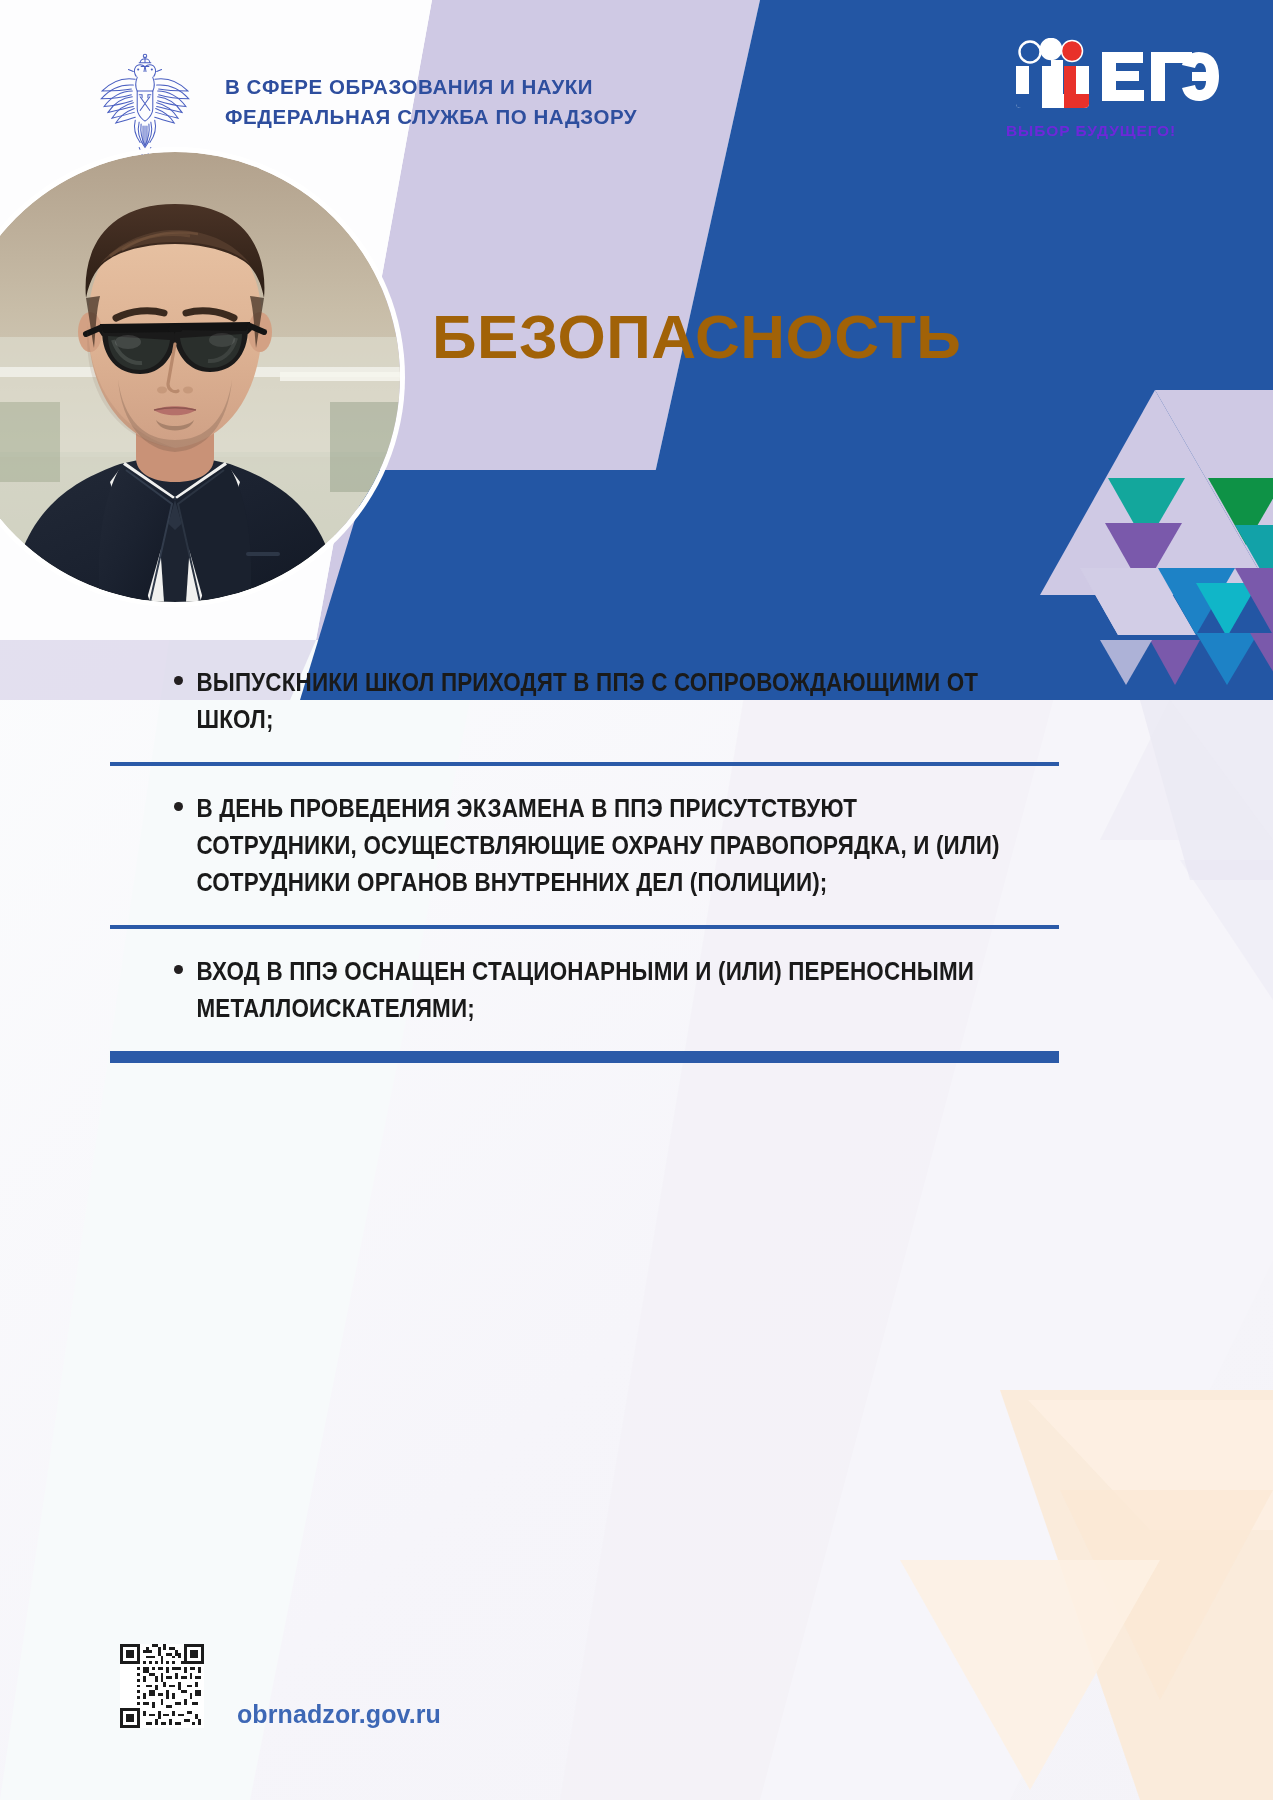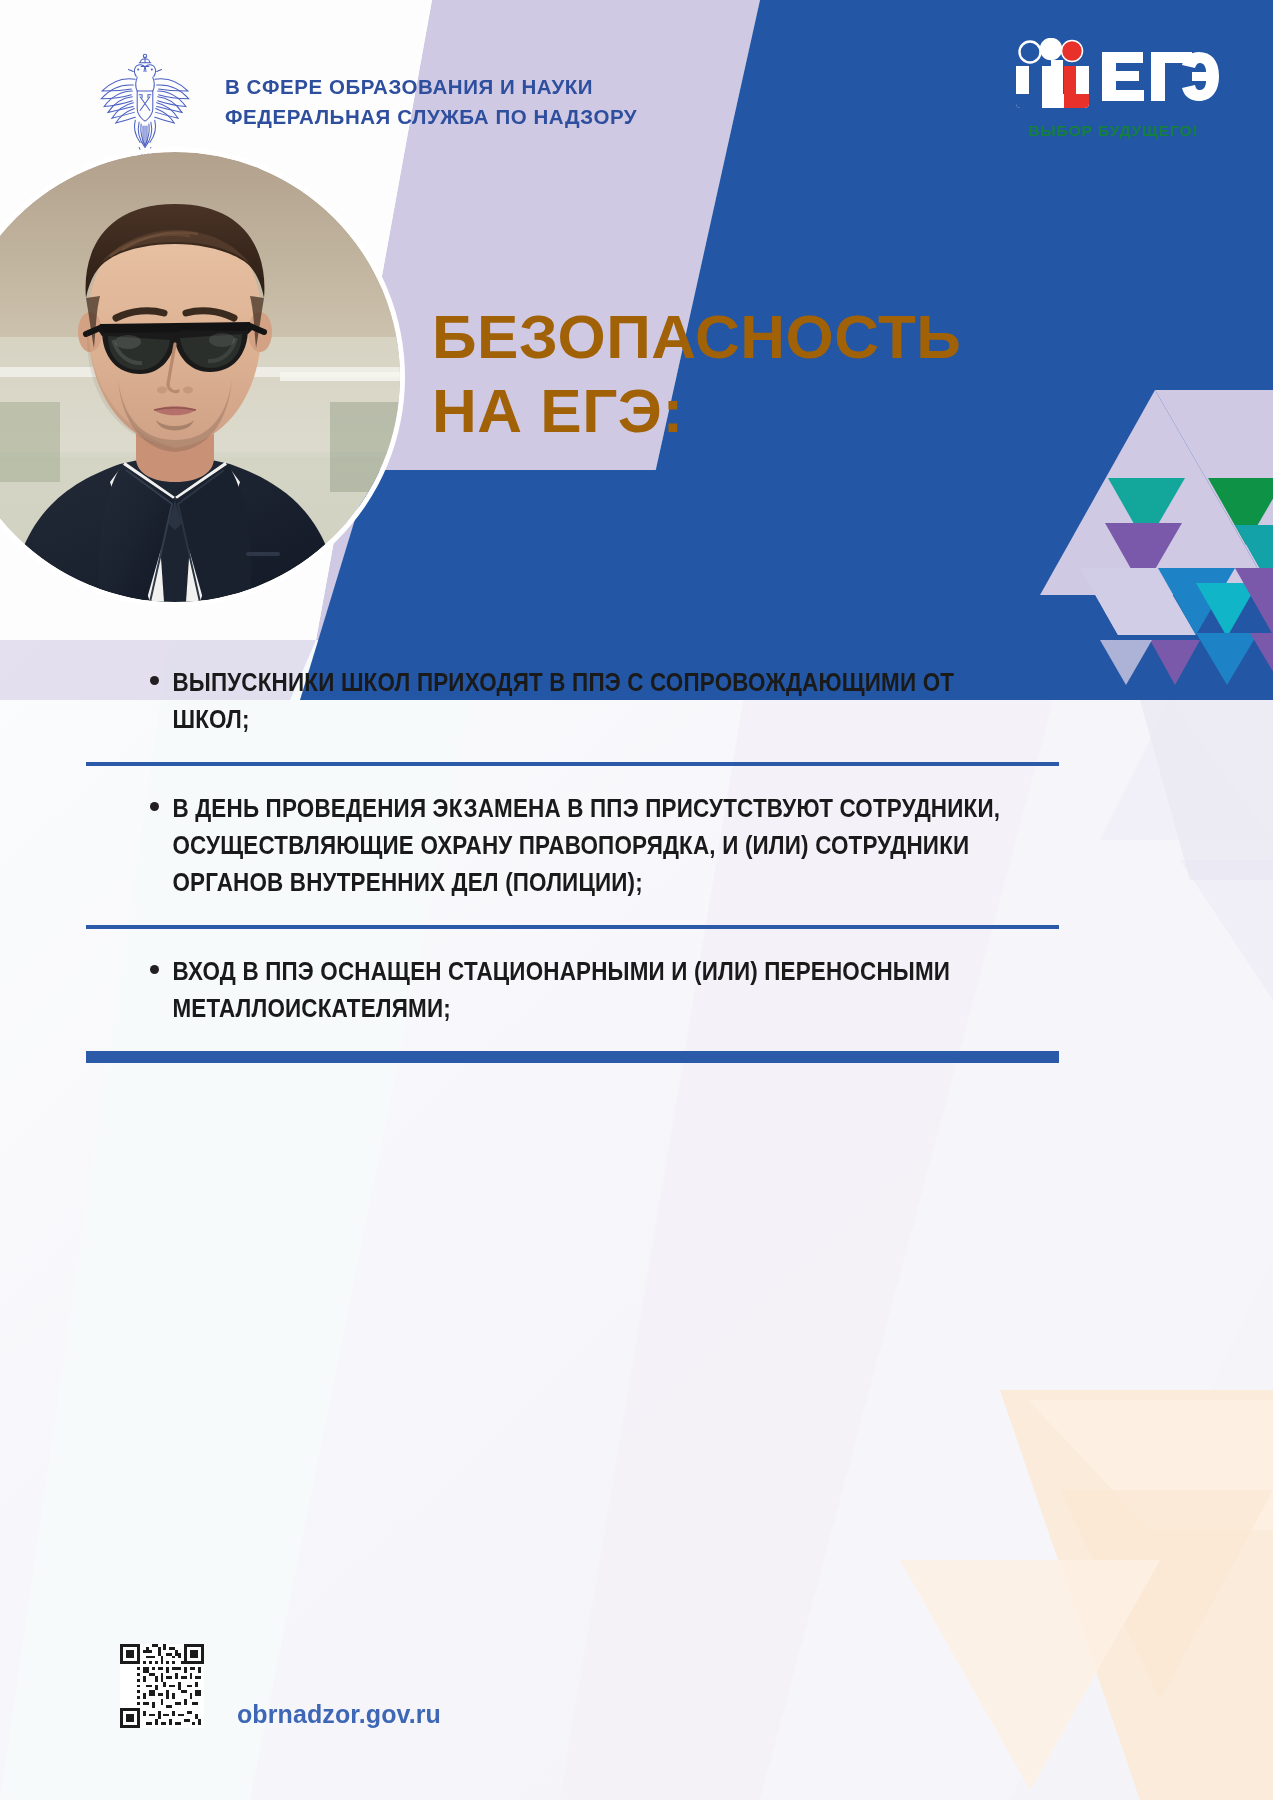--- a/index.html
+++ b/index.html
@@ -36,22 +36,21 @@
     letter-spacing: 0.55px;
     line-height: 30px;
     white-space: nowrap;
   }
 
   
   .ege-logo { position: absolute; right: 52px; top: 38px; width: 215px; height: 112px; }
   .ege-mark { position: absolute; left: 0; top: 0; width: 215px; height: 80px; }
   .ege-slogan {
     position: absolute; left: 0; top: 84px; width: 215px;
-    text-align: center;
-    color: #15803d;
+    color: #6d28d9;
     font-size: 15.5px;
     font-weight: 700;
     letter-spacing: 0.9px;
   }
 
   
   .portrait-wrap {
     position: absolute; left: -50px; top: 152px;
     width: 450px; height: 450px;
     border-radius: 50%;
@@ -69,21 +68,21 @@
     font-size: 62px;
     font-weight: 700;
     letter-spacing: 0.5px;
     line-height: 74px;
     text-transform: uppercase;
     max-width: 640px;
   }
   .hero-title .l2 { display: block; }
 
   
-  .content { position: absolute; left: 0; top: 640px; width: 1145px; z-index: 9; }
+  .content { position: absolute; left: 0; top: 640px; width: 1145px; z-index: 9; padding-left: 24px; }
   .bullet-row {
     position: relative;
     padding: 24px 120px 24px 146px;
   }
   .bullet-row .dot {
     position: absolute; left: 150px; top: 36px;
     width: 9px; height: 9px; border-radius: 50%;
     background: #231f20;
   }
   .bullet-row .btext {
@@ -364,21 +363,20 @@
         <path d="M168 228 C172 272 194 298 225 300 C256 298 278 272 282 228 C276 268 256 288 225 288 C194 288 174 268 168 228 Z" fill="#6a5445" opacity="0.28"></path>
         <path d="M206 268 C214 276 236 276 244 268 C240 282 210 282 206 268 Z" fill="#5c4537" opacity="0.35"></path>
 
         <path d="M138 172 C138 220 160 276 225 296 C160 288 132 230 138 172 Z" fill="#7a5b47" opacity="0.12"></path>
       </g>
     </svg>
   </div>
 
   <div class="hero-title">
     <span>БЕЗОПАСНОСТЬ</span>
-    <span class="l2">НА ЕГЭ:</span>
   </div>
 
   <div class="content">
 
     <div class="bullet-row">
       <span class="dot"></span>
       <div class="btext">ВЫПУСКНИКИ ШКОЛ ПРИХОДЯТ В  ППЭ С СОПРОВОЖДАЮЩИМИ ОТ ШКОЛ;</div>
     </div>
     <div class="divider"></div>
 

